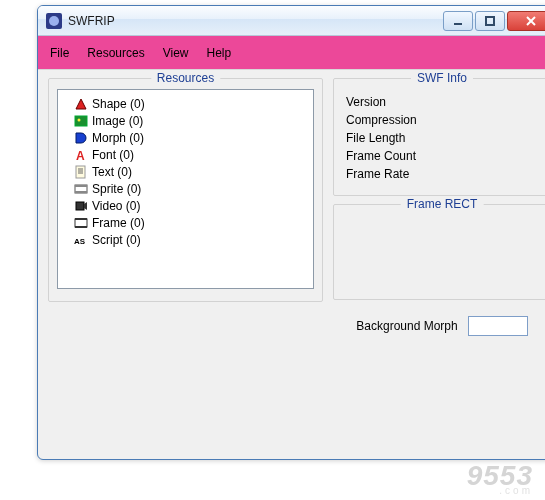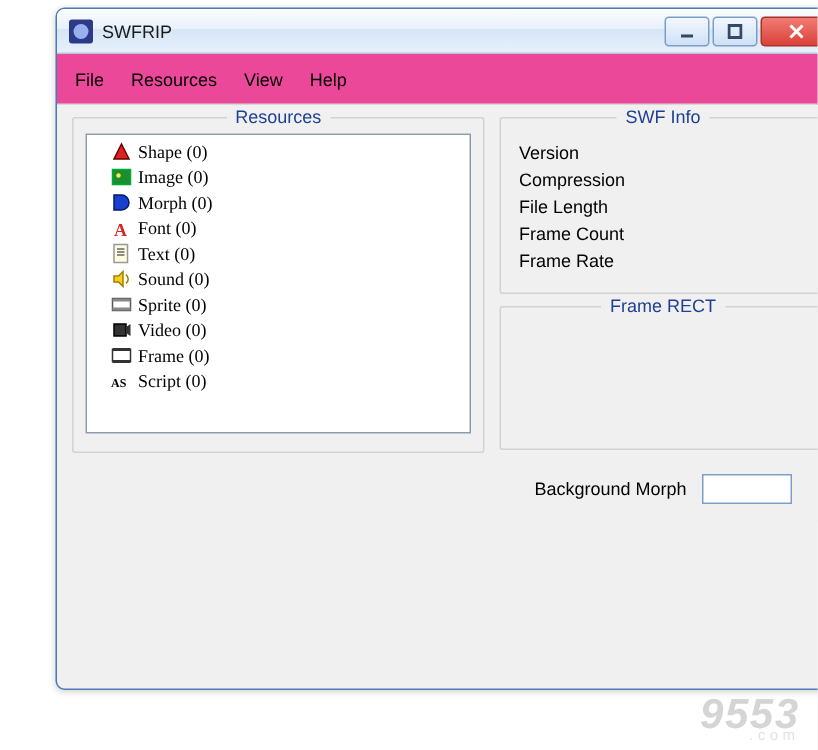--- a/index.html
+++ b/index.html
@@ -44,21 +44,21 @@
   .fieldset > .legend{
     position:absolute; top:-8px; left:50%; transform:translateX(-50%);
     background:#f0f0f0; padding:0 6px; font-size:12px; color:#1e3f94; white-space:nowrap;
   }
 
   .row1{ display:flex; gap:10px; }
   .resources-box{ width:275px; height:224px; padding:10px 8px 8px 8px;}
   .tree-panel{
     background:#fff; border:1px solid #8d9aa8; height:200px; padding:4px 4px; overflow:auto;
   }
-  .tree-item{ display:flex; align-items:flex-start; height:17px; padding-left:12px; gap:4px;font-family:Liberation Serif, serif;}
+  .tree-item{ display:flex; align-items:flex-end; height:17px; padding-left:12px; gap:4px;}
   .tree-icon{ width:14px; height:14px; display:flex; align-items:center; justify-content:center;}
   .tree-label{ font-size:12px; }
 
   .rightcol{ flex:1; display:flex; flex-direction:column; gap:8px; }
   .swfinfo-box{ height:118px; padding:14px 12px 20px 12px;}
   .swfinfo-row{ height:18px; display:flex; align-items:center;}
   .swfinfo-label{ width:110px; }
 
   .rect-box{ height:96px; padding:14px 24px 10px 10px;}
   .rect-grid{ display:grid; grid-template-columns:40px 56px 40px 56px; gap:10px 8px; align-items:center; justify-content:center;}
@@ -161,29 +161,20 @@
               <svg width="14" height="14">
                   <rect x="2" y="1" width="9" height="12" fill="#fffbe0" stroke="#999"></rect>
                   <line x1="4" y1="4" x2="9" y2="4" stroke="#666"></line>
                   <line x1="4" y1="6" x2="9" y2="6" stroke="#666"></line>
                   <line x1="4" y1="8" x2="9" y2="8" stroke="#666"></line>
                 </svg>
             </span>
             <span class="tree-label">Text (0)</span>
           </div>
 
-          <div class="tree-item">
-            <span class="tree-icon">
-              <svg width="14" height="14">
-                  <polygon points="2,5 5,5 8,2 8,12 5,9 2,9" fill="#f5d020" stroke="#a08000"></polygon>
-                  <path d="M10 4 Q13 7 10 10" fill="none" stroke="#a08000"></path>
-                </svg>
-            </span>
-            <span class="tree-label">Sound (0)</span>
-          </div>
 
 
           <div class="tree-item">
             <span class="tree-icon">
               <svg width="14" height="14">
                   <rect x="1" y="3" width="12" height="8" fill="#fff" stroke="#555"></rect>
                   <rect x="1" y="3" width="12" height="2" fill="#888"></rect>
                   <rect x="1" y="9" width="12" height="2" fill="#888"></rect>
                 </svg>
             </span>

